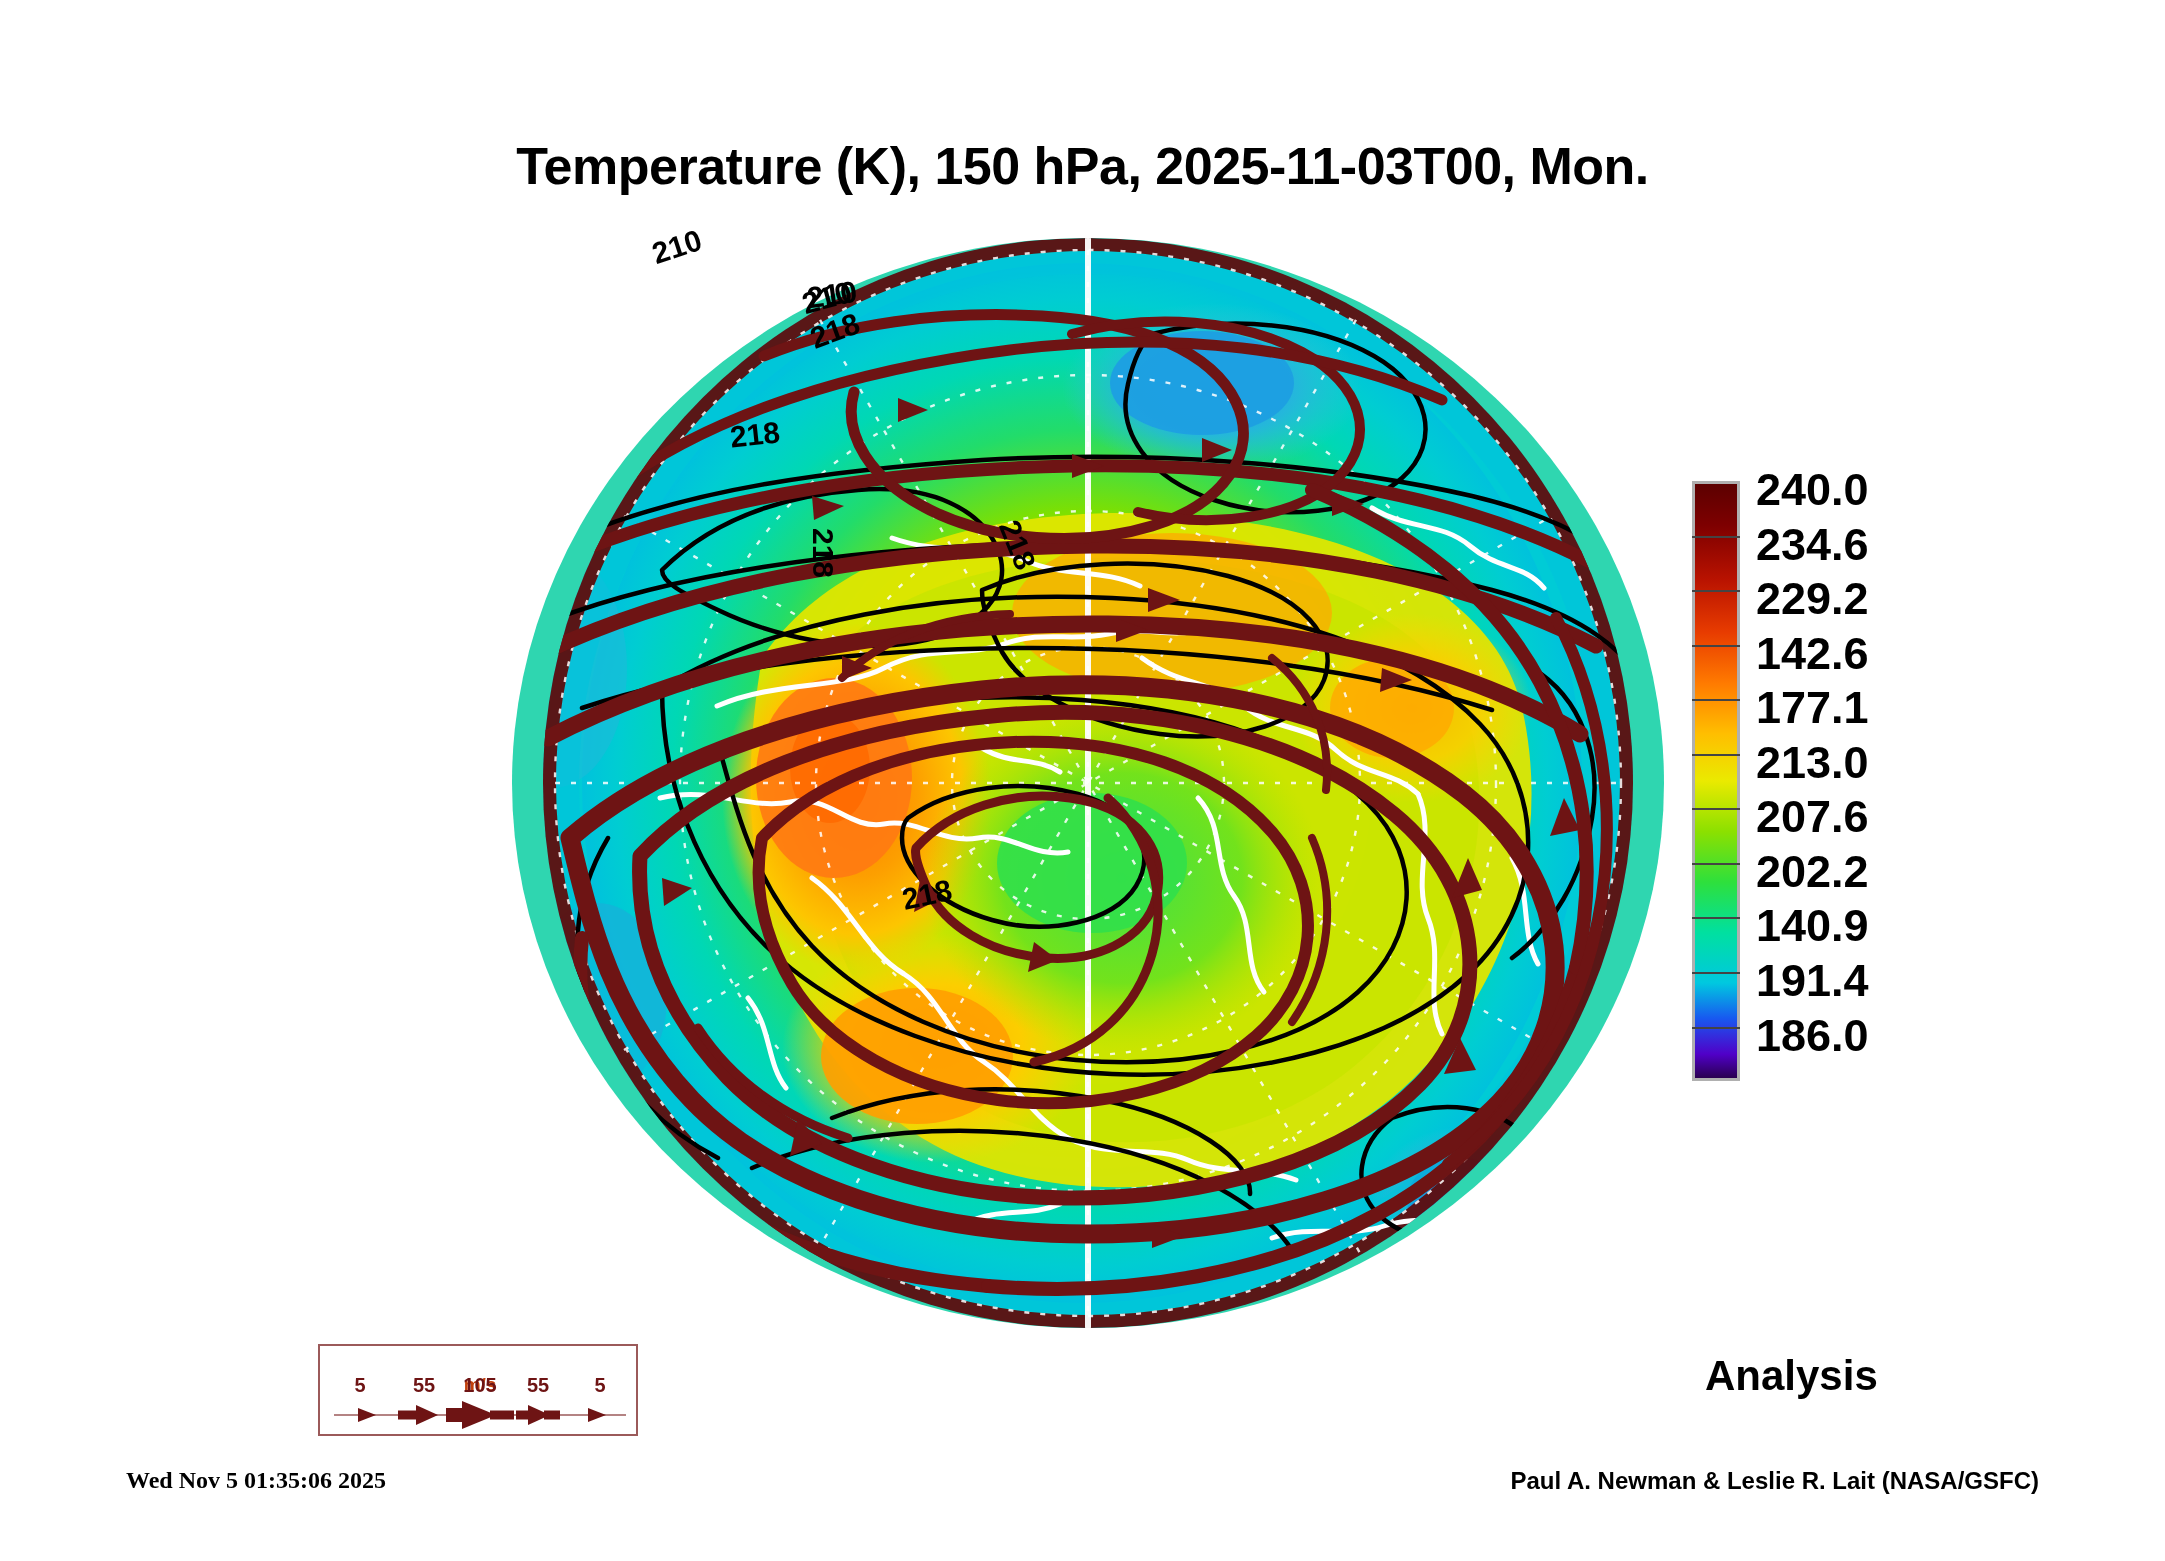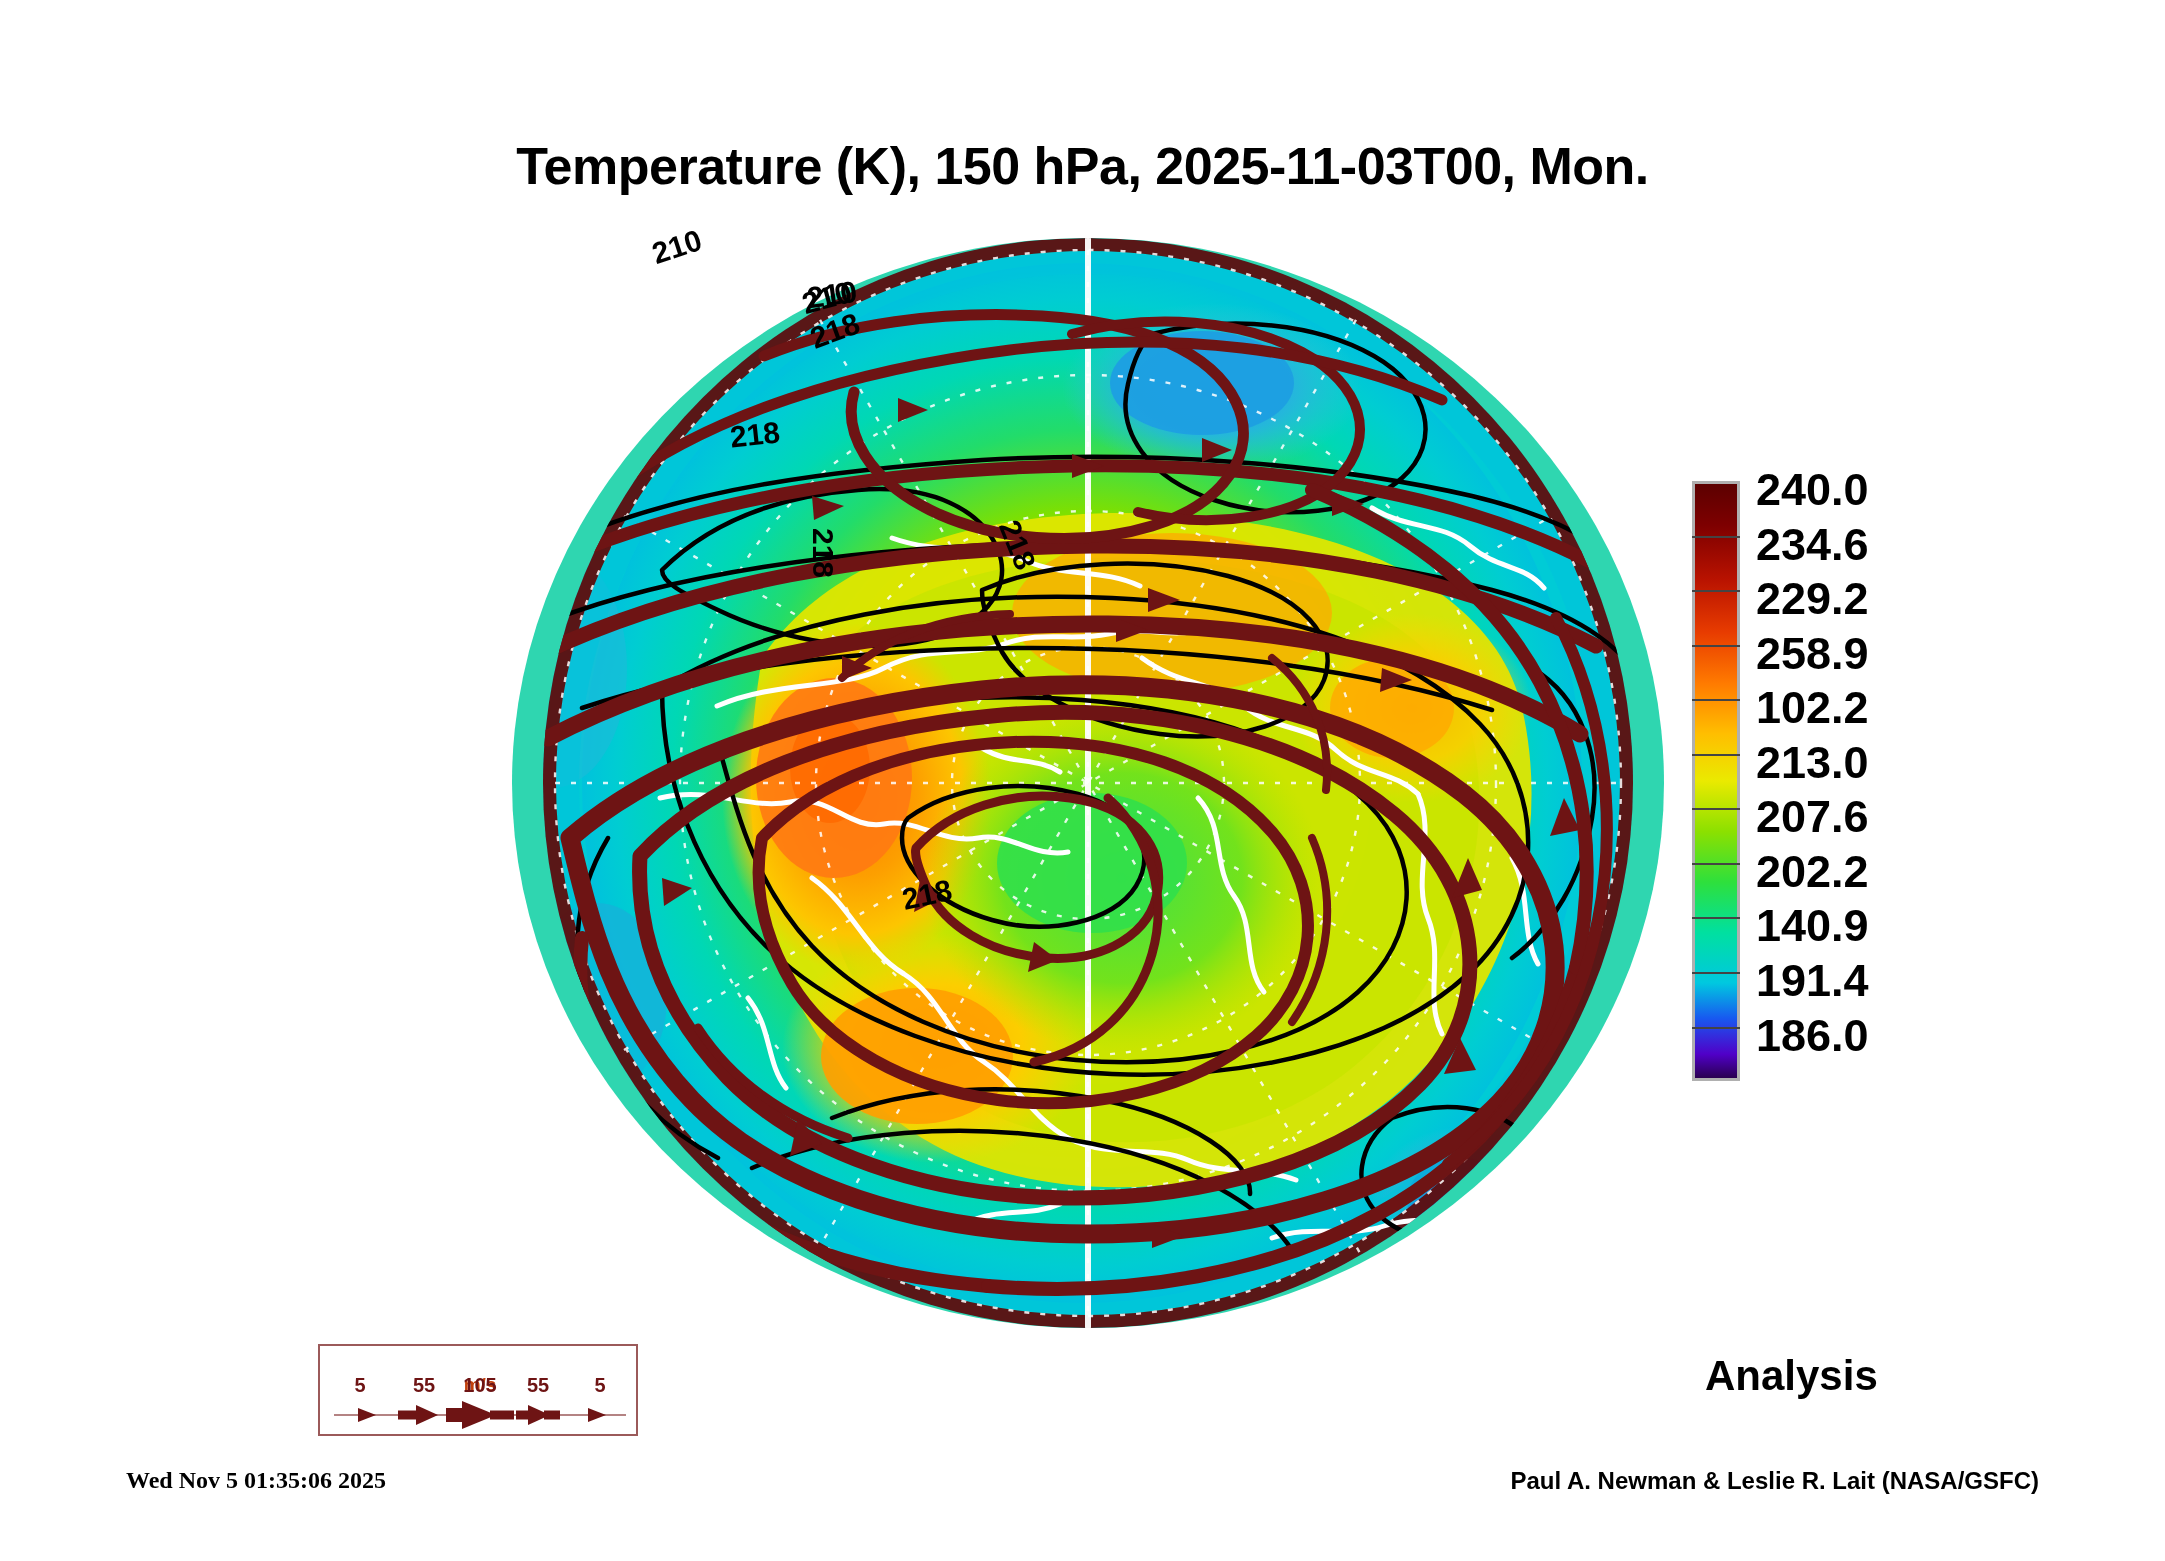--- a/index.html
+++ b/index.html
@@ -441,22 +441,22 @@
   <div class="cb-tick" style="top:272.7px"></div>
   <div class="cb-tick" style="top:327.3px"></div>
   <div class="cb-tick" style="top:381.8px"></div>
   <div class="cb-tick" style="top:436.4px"></div>
   <div class="cb-tick" style="top:490.9px"></div>
   <div class="cb-tick" style="top:545.5px"></div>
 
   <div class="cb-label" style="top:-14px">240.0</div>
   <div class="cb-label" style="top:40.5px">234.6</div>
   <div class="cb-label" style="top:95px">229.2</div>
-  <div class="cb-label" style="top:149.6px">258.9</div>
-  <div class="cb-label" style="top:204.2px">102.2</div>
+  <div class="cb-label" style="top:149.6px">142.6</div>
+  <div class="cb-label" style="top:204.2px">177.1</div>
   <div class="cb-label" style="top:258.7px">213.0</div>
   <div class="cb-label" style="top:313.3px">207.6</div>
   <div class="cb-label" style="top:367.8px">202.2</div>
   <div class="cb-label" style="top:422.4px">140.9</div>
   <div class="cb-label" style="top:476.9px">191.4</div>
   <div class="cb-label" style="top:531.5px">186.0</div>
 </div>
 
 <div id="wind-legend">
   <div id="wind-legend-unit">m/s</div>

